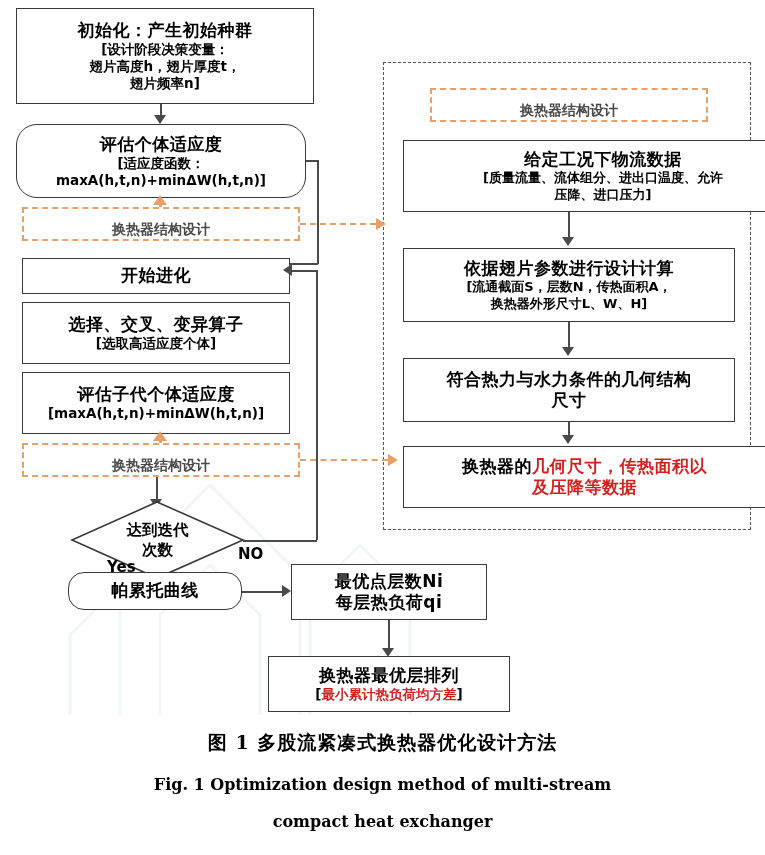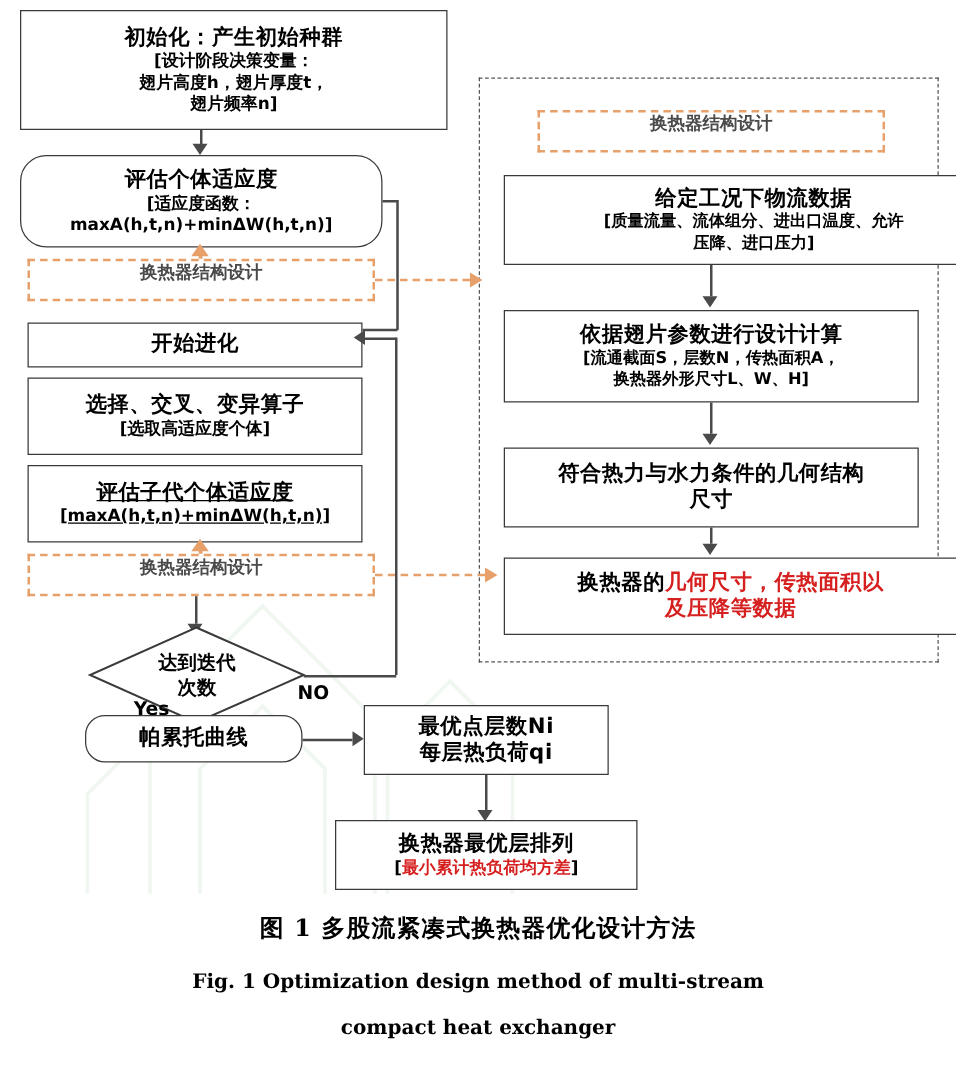--- a/index.html
+++ b/index.html
@@ -44,21 +44,21 @@
   }
   .sub-line.small {
     font-size: 13px;
   }
   .dashed-box {
     position: absolute;
     box-sizing: border-box;
     border: 2px dashed #e8a06a;
     background: #ffffff;
     display: flex;
-    align-items: flex-start;
+    align-items: flex-end;
     justify-content: center;
     text-align: center;
     font-size: 14px;
     font-weight: bold;
     color: #4a4a4a;
   }
   .panel {
     position: absolute;
     box-sizing: border-box;
     border: 1.5px dashed #555;
@@ -189,21 +189,21 @@
 
   <div class="conn v" style="left:568px; top:212px; height:25px;"></div>
   <div class="arrowhead arrow-down" style="left:562px; top:237px;"></div>
 
   <div class="conn v" style="left:568px; top:322px; height:25px;"></div>
   <div class="arrowhead arrow-down" style="left:562px; top:347px;"></div>
 
   <div class="conn v" style="left:568px; top:422px; height:13px;"></div>
   <div class="arrowhead arrow-down" style="left:562px; top:435px;"></div>
 
-  <div class="box" style="left:16px; top:8px; width:342px; height:96px;">
+  <div class="box" style="left:16px; top:8px; width:298px; height:96px;">
     <div class="title-line">初始化：产生初始种群</div>
     <div class="sub-line">[设计阶段决策变量：</div>
     <div class="sub-line">翅片高度h，翅片厚度t，</div>
     <div class="sub-line">翅片频率n]</div>
   </div>
 
   <div class="conn v" style="left:160px; top:104px; height:12px;"></div>
   <div class="arrowhead arrow-down" style="left:154px; top:115px;"></div>
 
   <div class="box" style="left:16px; top:124px; width:290px; height:74px;border-radius:21px;">
@@ -229,21 +229,21 @@
 
   <div class="box" style="left:22px; top:258px; width:268px; height:36px;align-items:center;">
     <div class="title-line">开始进化</div>
   </div>
 
   <div class="box" style="left:22px; top:302px; width:268px; height:62px;">
     <div class="title-line">选择、交叉、变异算子</div>
     <div class="sub-line">[选取高适应度个体]</div>
   </div>
 
-  <div class="box" style="left:22px; top:372px; width:268px; height:62px;text-decoration:underline;">
+  <div class="box" style="left:22px; top:372px; width:268px; height:62px;">
     <div class="title-line">评估子代个体适应度</div>
     <div class="sub-line">[maxA(h,t,n)+minΔW(h,t,n)]</div>
   </div>
 
   <div class="oconn v" style="left:159px; top:436px; height:12px;"></div>
   <div class="arrowhead arrow-up-orange" style="left:153px; top:431px;"></div>
 
   <div class="dashed-box" style="left:22px; top:443px; width:278px; height:34px;">
     <span>换热器结构设计</span>
   </div>

